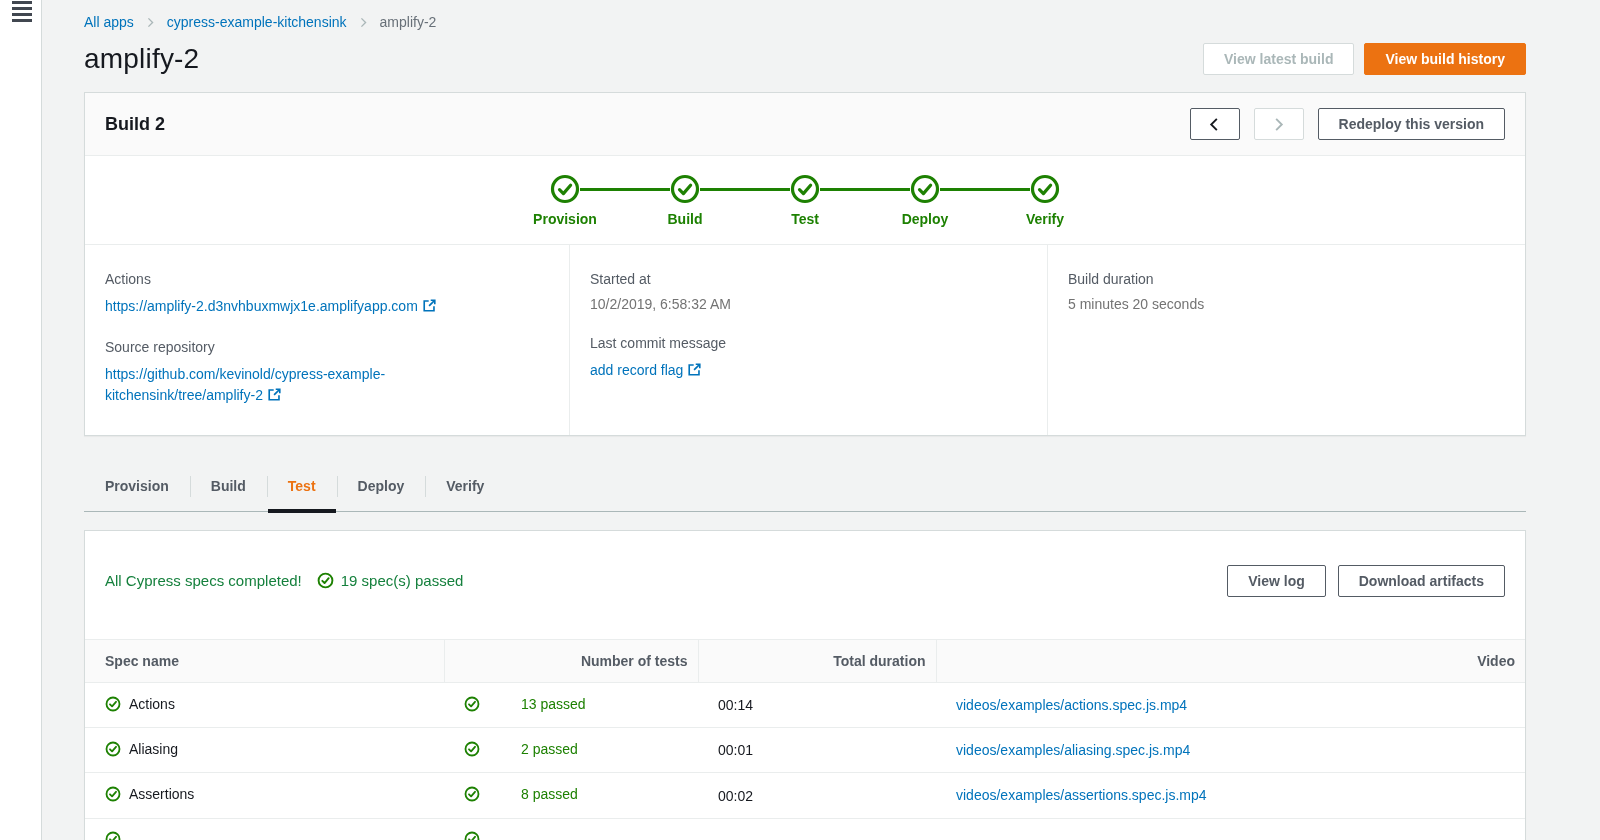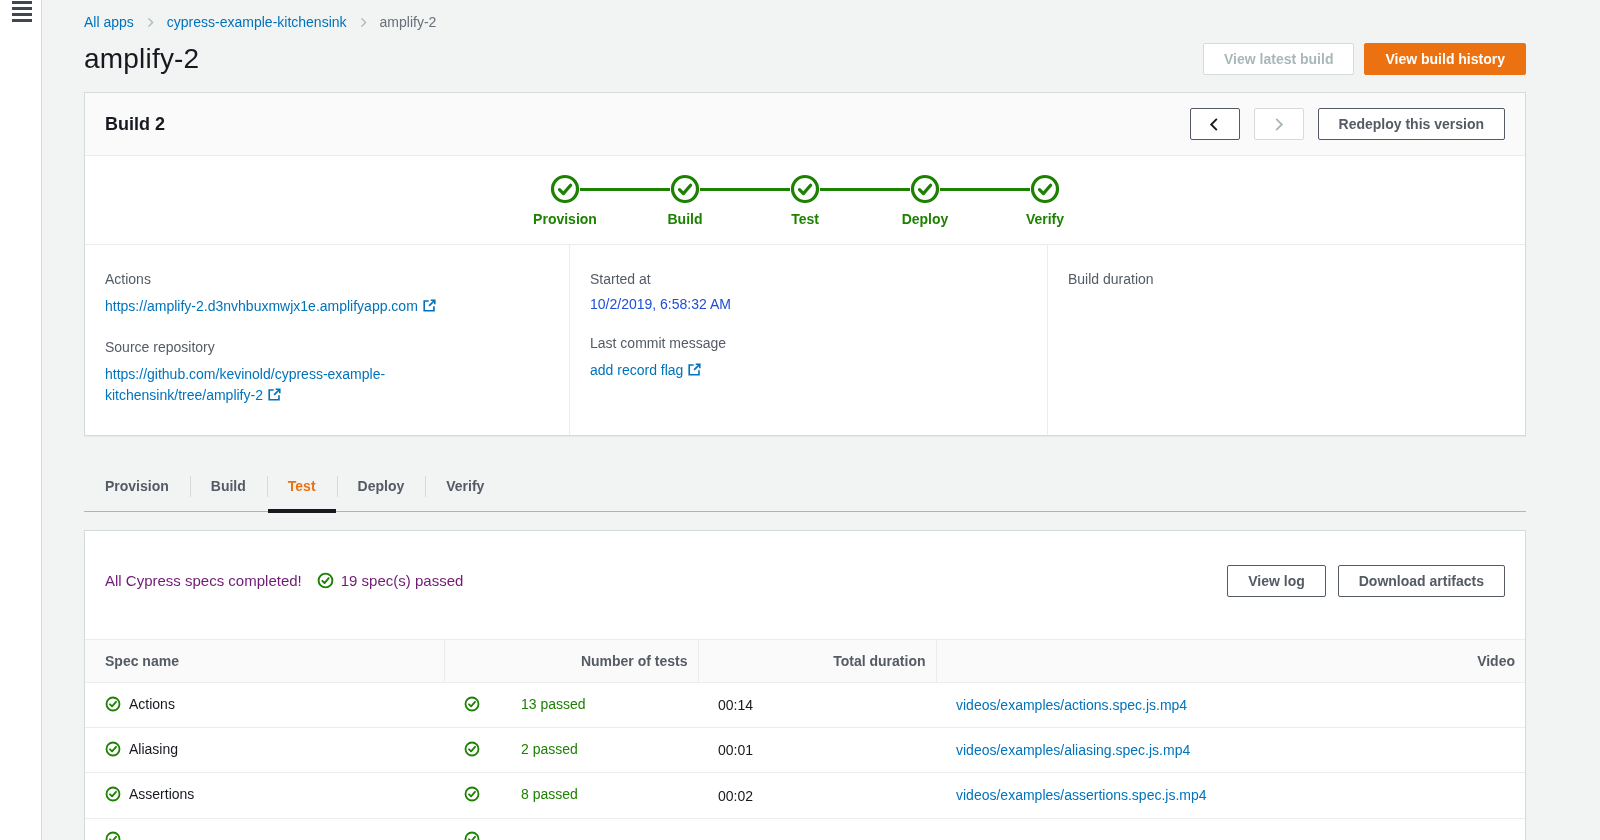--- a/index.html
+++ b/index.html
@@ -63,40 +63,40 @@
 
   
   .details { display: flex; align-items: stretch; }
   .dcol { padding: 26px 20px 30px; }
   .dcol + .dcol { border-left: 1px solid #EAEDED; }
   .dcol.c1 { width: 484px; }
   .dcol.c2 { width: 478px; }
   .dcol.c3 { flex: 1; }
   .field + .field { margin-top: 23px; }
   .field .flabel { color: #545B64; margin-bottom: 9px; }
-  .field .fvalue { color: #1d4ed8; }
+  .field .fvalue { color: #737373; }
   a.link { color: #0073BB; text-decoration: none; cursor: pointer; line-height: 1.45; }
   .wrap-link { display: inline-block; max-width: 345px; }
   .ext-icon { display: inline-block; vertical-align: -1px; margin-left: 5px; }
 
   
   .tabs { display: flex; margin-top: 28px; border-bottom: 1px solid #AAB7B8; }
   .tab { position: relative; padding: 14px 21px 17px; font-weight: 700; color: #545B64; cursor: pointer; }
   .tab + .tab::before {
     content: ""; position: absolute; left: 0; top: 12px; bottom: 14px; width: 1px; background: #D5DBDB;
   }
   .tab.active { color: #EC7211; }
   .tab.active::after {
     content: ""; position: absolute; left: 1px; right: 1px; bottom: -2px; height: 4px; background: #16191F;
   }
 
   
   .test-card { margin-top: 18px; padding-top: 28px; }
   .banner { display: flex; justify-content: space-between; align-items: center; padding: 0 20px; min-height: 44px; }
-  .banner-left { display: flex; align-items: center; gap: 15px; font-size: 15px; color: #701a75; }
+  .banner-left { display: flex; align-items: center; gap: 15px; font-size: 15px; color: #15803d; }
   .passed-badge { display: inline-flex; align-items: center; gap: 7px; }
   .banner .header-actions { gap: 12px; }
 
   table.spec-table { width: 100%; border-collapse: collapse; table-layout: fixed; margin-top: 36px; }
   .spec-table col.c1 { width: 359px; }
   .spec-table col.c2 { width: 254px; }
   .spec-table col.c3 { width: 238px; }
   .spec-table th {
     text-align: left; font-weight: 700; color: #545B64; background: #FAFAFA;
     padding: 13px 10px 13px 20px; border-top: 1px solid #EAEDED; border-bottom: 1px solid #EAEDED;
@@ -262,20 +262,21 @@
                   <path d="M9.5 1.5h5v5" fill="none" stroke="#0073BB" stroke-width="2"></path>
                   <path d="M14 2L7.5 8.5" fill="none" stroke="#0073BB" stroke-width="2"></path>
                 </svg>
               </span>
           </a>
         </div>
       </div>
       <div class="dcol c3">
         <div class="field">
           <div class="flabel">Build duration</div>
+          <div class="fvalue">5 minutes 20 seconds</div>
         </div>
       </div>
     </div>
   </div>
 
   <div class="tabs">
     <div class="tab">Provision</div>
     <div class="tab">Build</div>
     <div class="tab active">Test</div>
     <div class="tab">Deploy</div>

